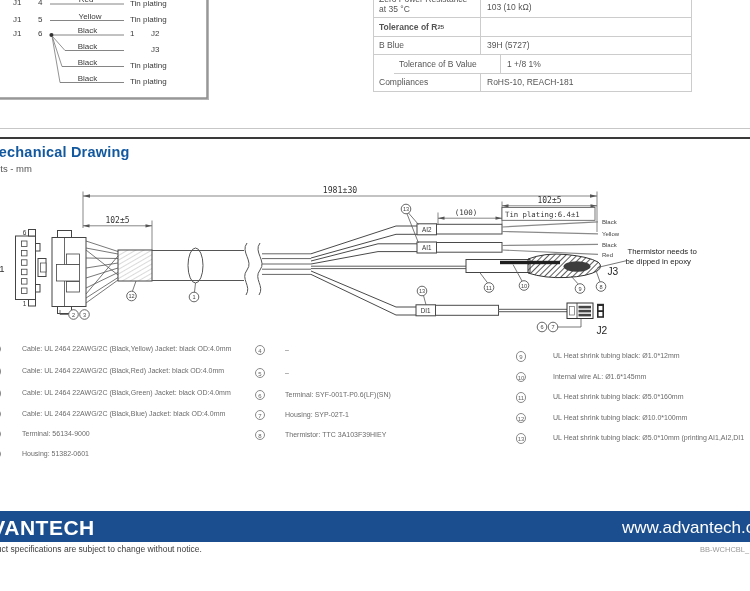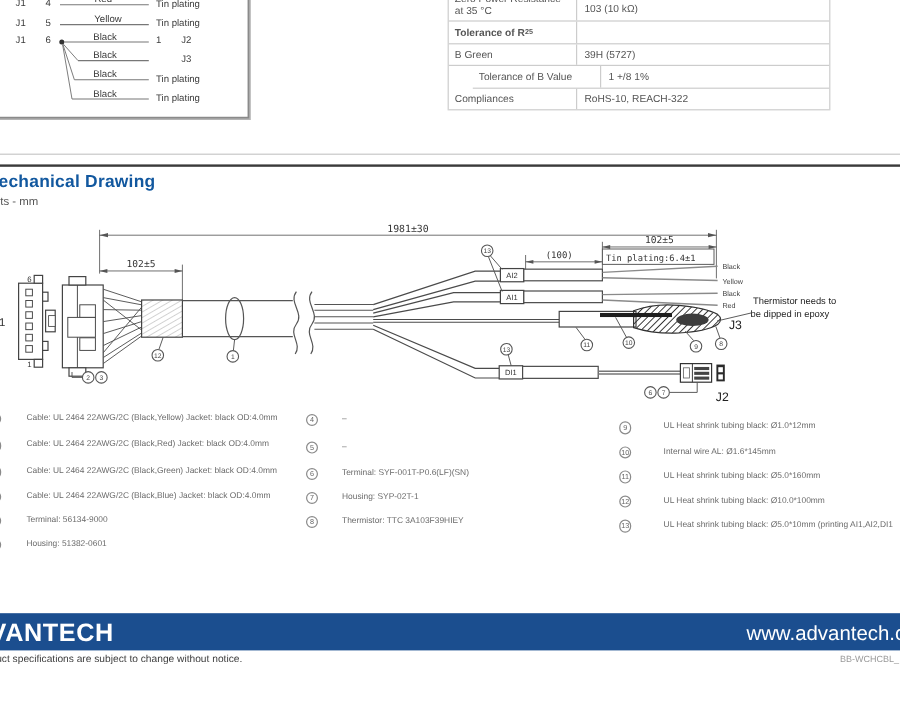--- a/index.html
+++ b/index.html
@@ -89,30 +89,30 @@
       <div class="spec-label" style="padding-top: 5.5px;">
         <div>Zero Power Resistance</div>
         <div>at 35 °C</div>
       </div>
       <div class="spec-value" style="padding-top: 13.5px;">103 (10 kΩ)</div>
     </div>
     <div class="spec-row" style="height: 17.5px; align-items: center; font-weight: bold;">
       <div class="spec-label" style="display: flex; align-items: center; height: 100%;">Tolerance of R<sub>25</sub></div>
     </div>
     <div class="spec-row" style="height: 17.5px; align-items: center;">
-      <div class="spec-label" style="display: flex; align-items: center; height: 100%;">B Green</div>
+      <div class="spec-label" style="display: flex; align-items: center; height: 100%;">B Blue</div>
       <div class="spec-value">39H (5727)</div>
     </div>
     <div class="spec-row" style="height: 17.5px; align-items: center; margin-left: 20px;">
       <div class="spec-label" style="display: flex; align-items: center; height: 100%;">Tolerance of B Value</div>
       <div class="spec-value">1 +/8 1%</div>
     </div>
     <div class="spec-row" style="height: 17.5px; align-items: center;">
       <div class="spec-label" style="display: flex; align-items: center; height: 100%;">Compliances</div>
-      <div class="spec-value">RoHS-10, REACH-322</div>
+      <div class="spec-value">RoHS-10, REACH-181</div>
     </div>
   </div>
 
 <div id="rule-thin" class="abs"></div>
 <div id="rule-thick" class="abs"></div>
 <div id="section-title" class="abs">Mechanical Drawing</div>
 <div id="section-units" class="abs">Units - mm</div>
 
 <svg class="abs" style="left:0;top:180px;" width="750" height="160" viewBox="0 0 750 160">
   <defs>

